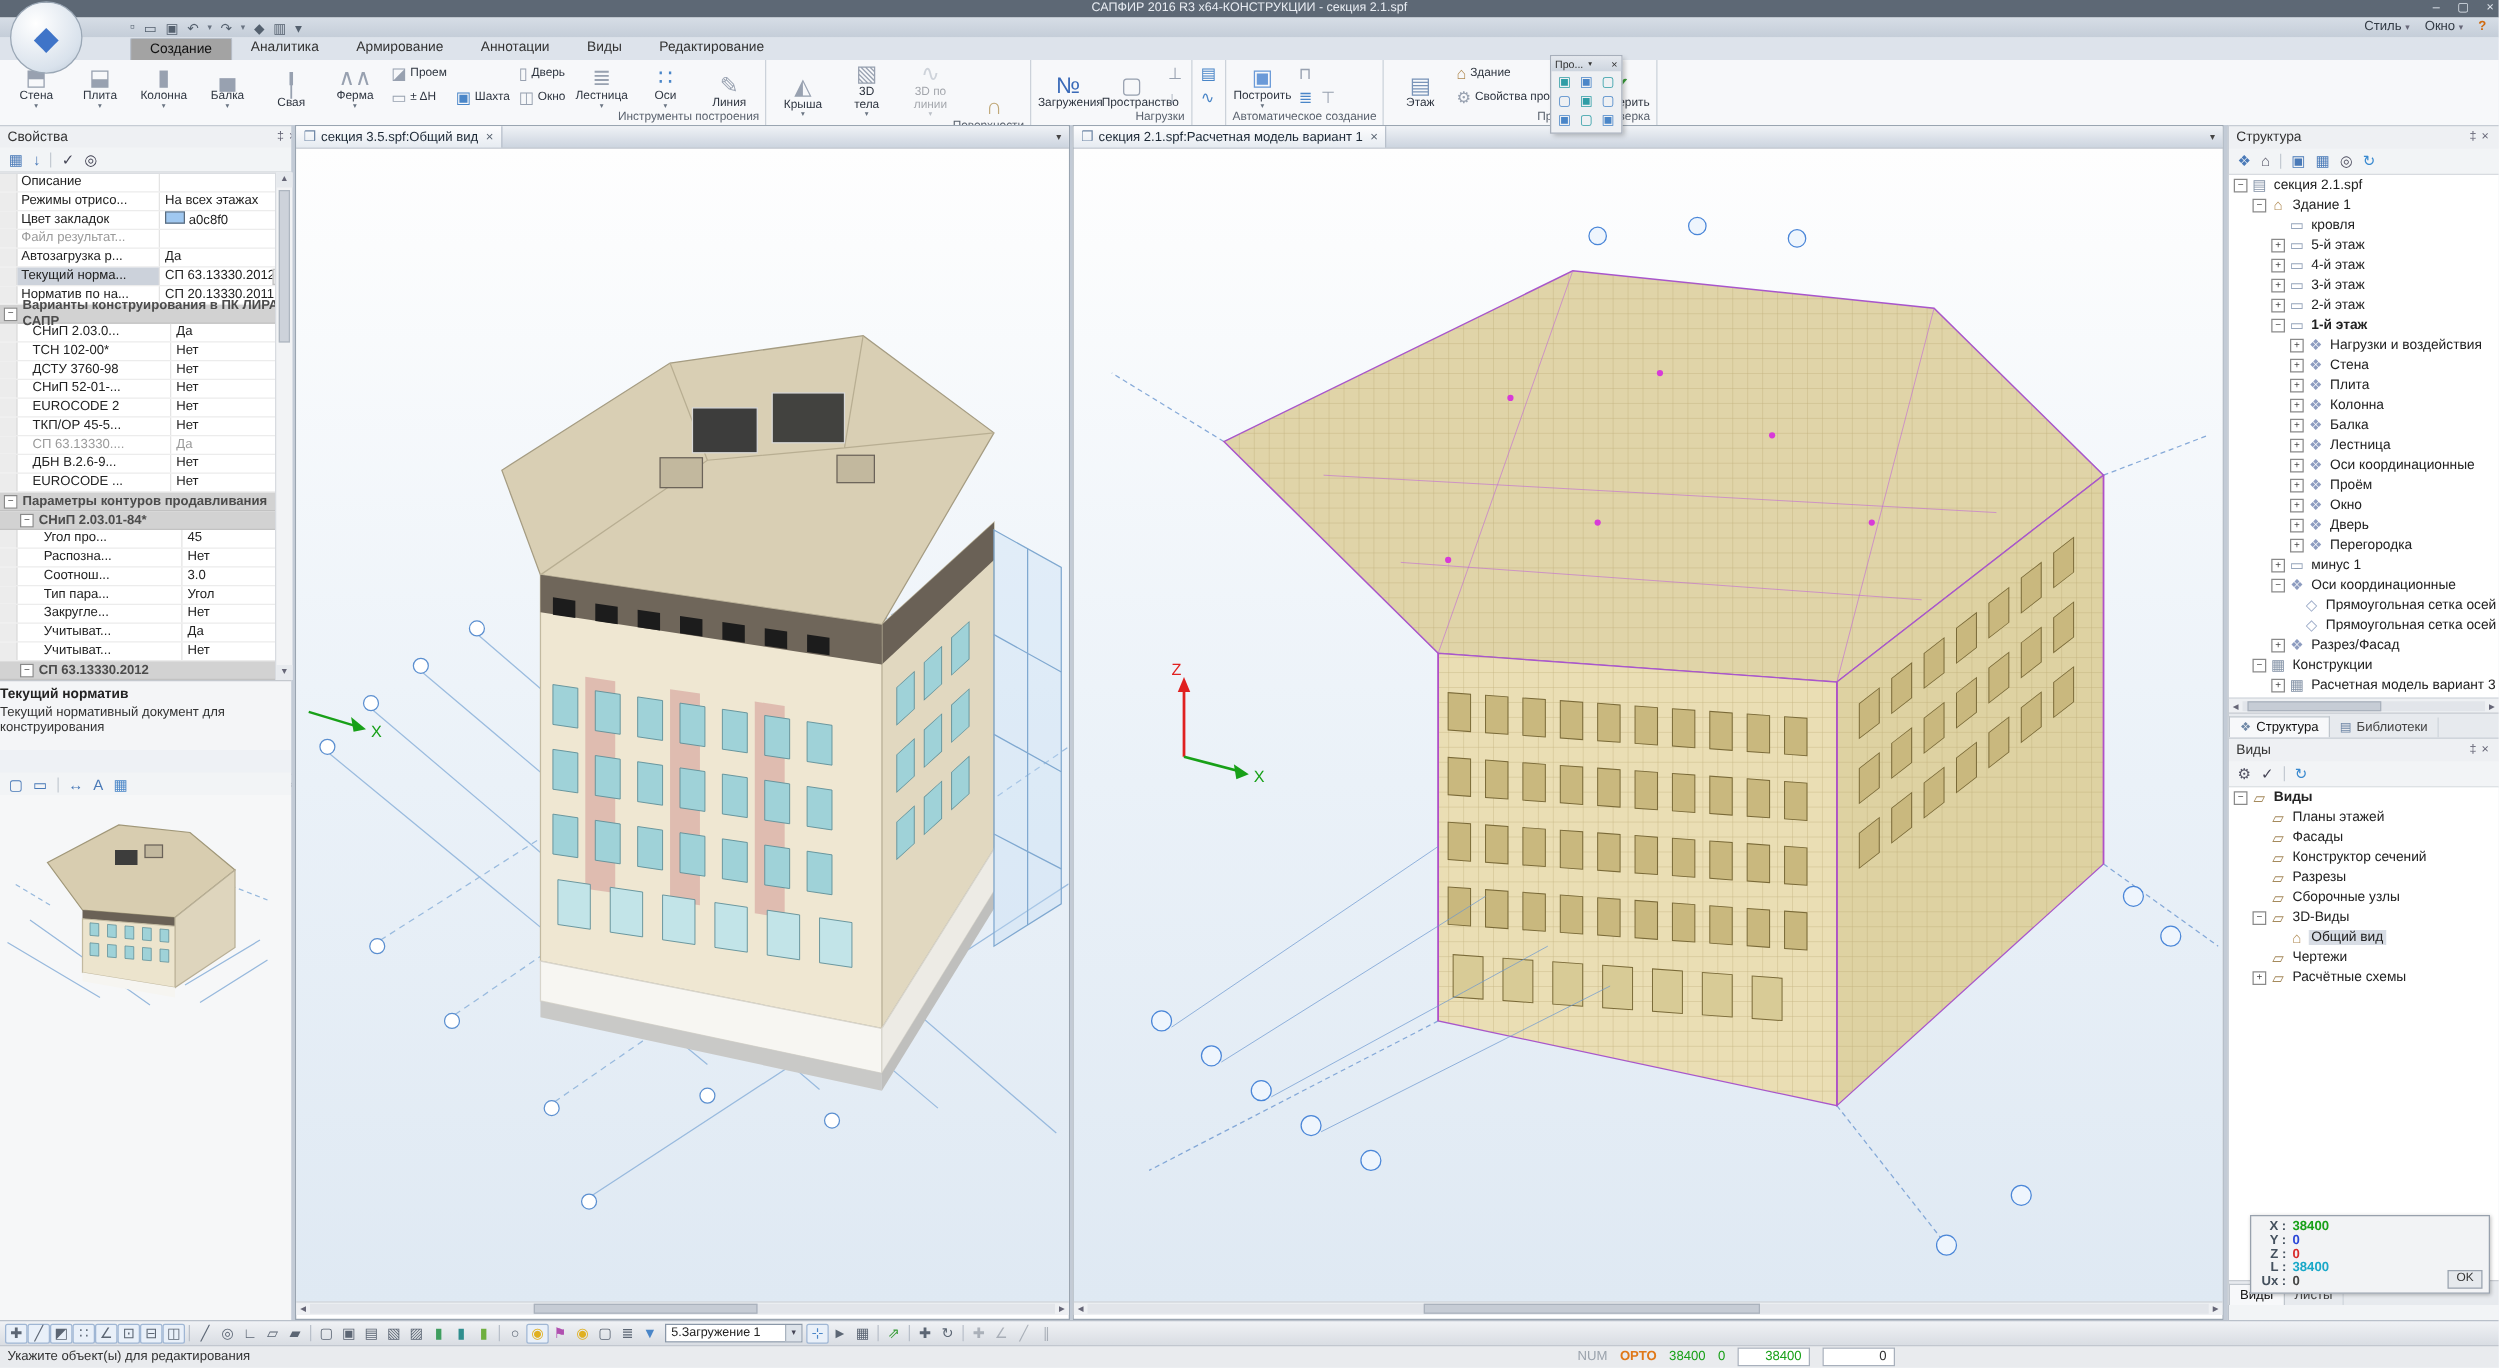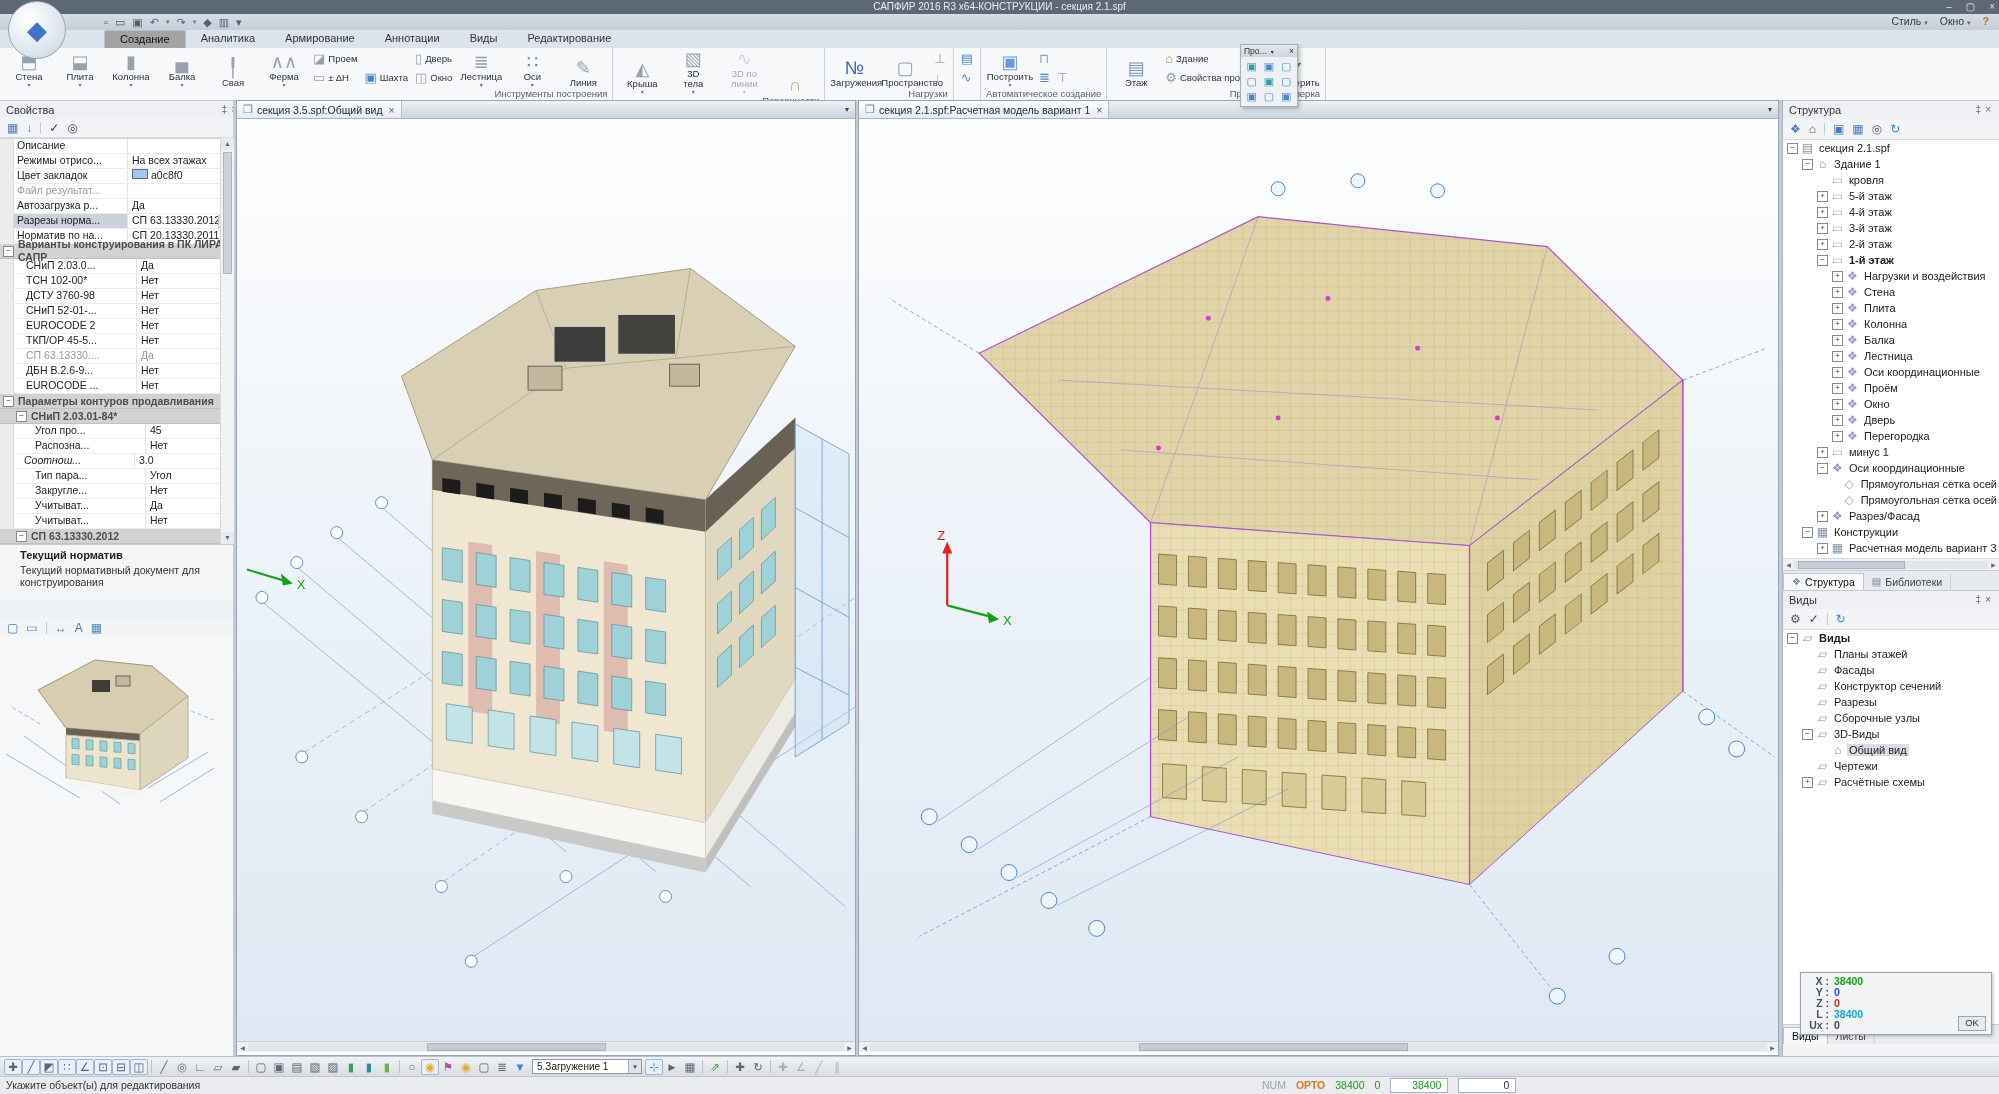--- a/index.html
+++ b/index.html
@@ -69,21 +69,21 @@
   .exp{width:9px;height:9px;border:1px solid #8a8a8a;background:#fff;font-size:8px;line-height:7px;
        text-align:center;color:#444;flex:none;font-weight:normal}
   .swatch{display:inline-block;width:14px;height:8px;background:#a0c8f0;border:1px solid #5a6b7d;margin-right:3px}
   .pg-dd{position:absolute;right:1px;top:1px;width:12px;height:11px;background:#e6e6e6;border:1px solid #c2c2c2;
          font-size:7px;text-align:center;line-height:11px;color:#444}
   #prop-vsb{left:220px;top:138px;width:13px;height:406px;background:#f2f3f5;border-left:1px solid #d8dbe0;z-index:3}
   .sb-arr{height:12px;font-size:7px;text-align:center;line-height:12px;color:#667;background:#e7eaee}
   .sb-thumb{margin:2px 2px;height:120px;background:#cdd2da;border:1px solid #aeb6c0}
   
   #propdesc{left:0;top:544px;width:233px;height:56px;background:#f4f5f7;border-top:1px solid #c4c8ce;
-            padding:4px 20px;box-sizing:border-box}
+            padding:4px 0;box-sizing:border-box}
   .pd-t{font-weight:bold;font-size:11px;color:#222}
   .pd-x{font-size:10.5px;color:#333;margin-top:3px;line-height:12px}
   
   #prevarea{left:0;top:636px;width:233px;height:420px;background:#f6f7f8}
   
   .vsplit{background:#c3cbd6;top:100px;height:956px;width:3px}
   
   .vp{top:100px;height:956px;background:#fff;border:1px solid #9aa5b1;box-sizing:border-box}
   .vp-title{height:17px;background:linear-gradient(#eff2f6,#ccd4df);border-bottom:1px solid #aab3bf;
             display:flex;align-items:center;font-size:10.5px}
@@ -421,21 +421,21 @@
       <span class="pg-lab">Файл результат...</span>
       <span class="pg-val"></span>
     </div>
     <div class="pg-row">
       <span class="pg-gut"></span>
       <span class="pg-lab">Автозагрузка р...</span>
       <span class="pg-val">Да</span>
     </div>
     <div class="pg-row sel">
       <span class="pg-gut"></span>
-      <span class="pg-lab">Разрезы норма...</span>
+      <span class="pg-lab">Текущий норма...</span>
       <span class="pg-val">СП 63.13330.2012<span class="pg-dd">▾</span></span>
     </div>
     <div class="pg-row">
       <span class="pg-gut"></span>
       <span class="pg-lab">Норматив по на...</span>
       <span class="pg-val">СП 20.13330.2011</span>
     </div>
     <div class="pg-group">
       <span class="exp">−</span>
       <span>Варианты конструирования в ПК ЛИРА-САПР</span>
@@ -498,21 +498,21 @@
       <span class="pg-lab" style="padding-left: 21px;">Угол про...</span>
       <span class="pg-val">45</span>
     </div>
     <div class="pg-row">
       <span class="pg-gut"></span>
       <span class="pg-lab" style="padding-left: 21px;">Распозна...</span>
       <span class="pg-val">Нет</span>
     </div>
     <div class="pg-row">
       <span class="pg-gut"></span>
-      <span class="pg-lab" style="padding-left: 10px; font-style: italic;">Соотнош...</span>
+      <span class="pg-lab" style="padding-left: 21px;">Соотнош...</span>
       <span class="pg-val">3.0</span>
     </div>
     <div class="pg-row">
       <span class="pg-gut"></span>
       <span class="pg-lab" style="padding-left: 21px;">Тип пара...</span>
       <span class="pg-val">Угол</span>
     </div>
     <div class="pg-row">
       <span class="pg-gut"></span>
       <span class="pg-lab" style="padding-left: 21px;">Закругле...</span>

